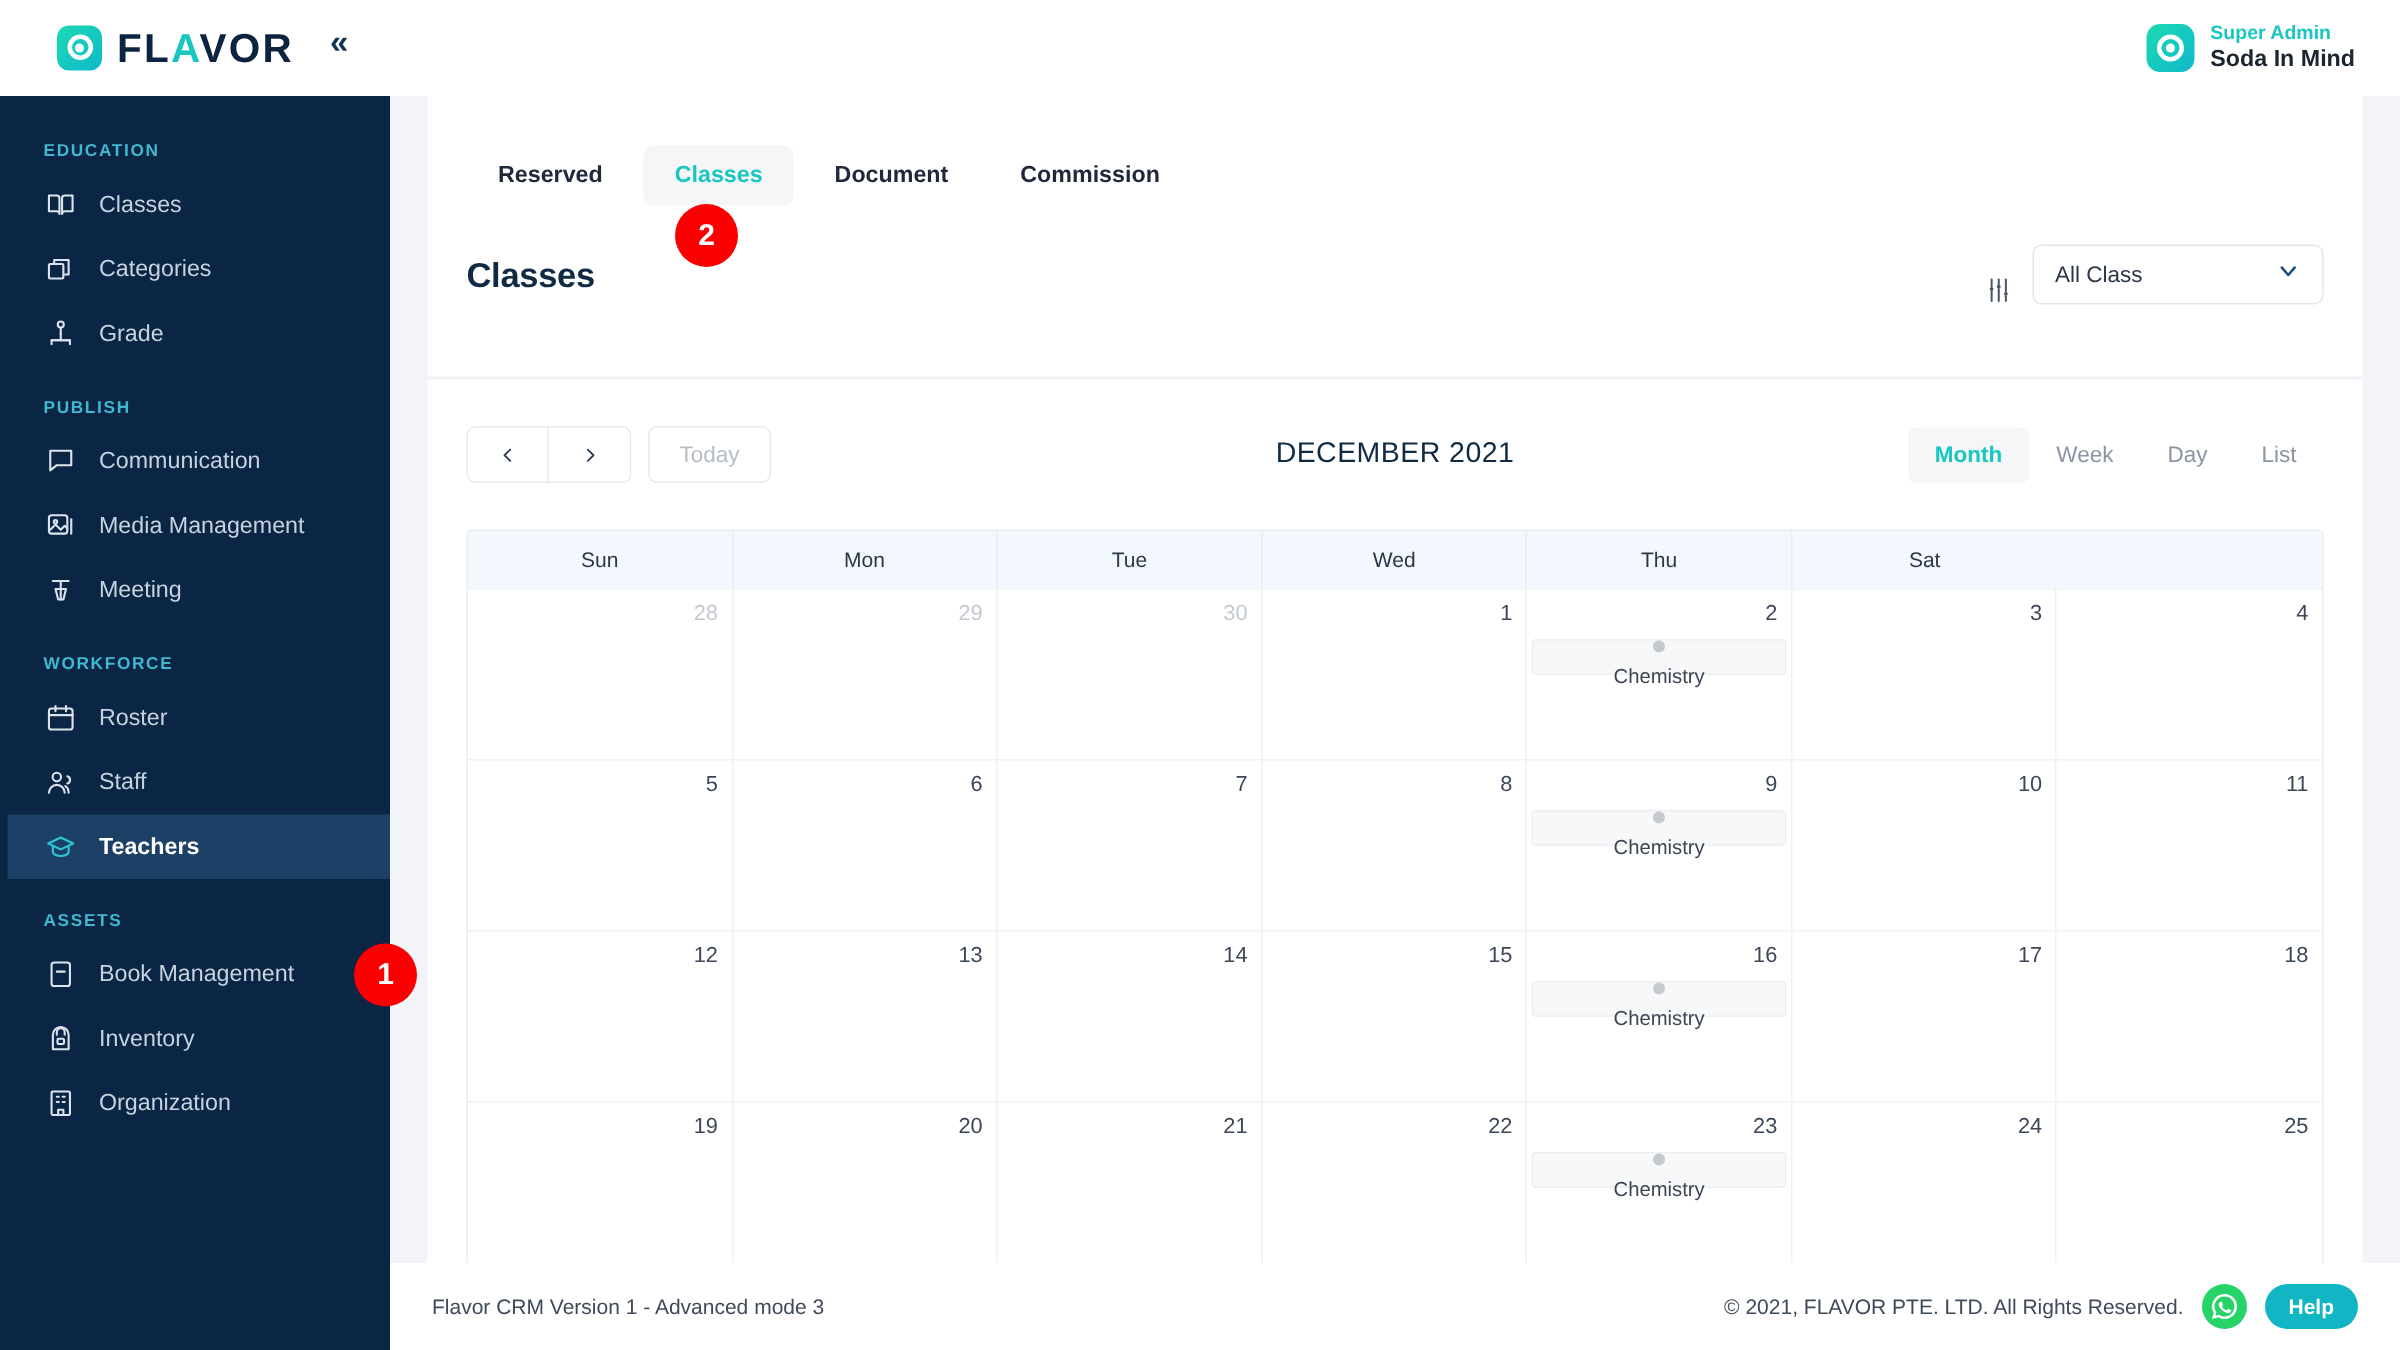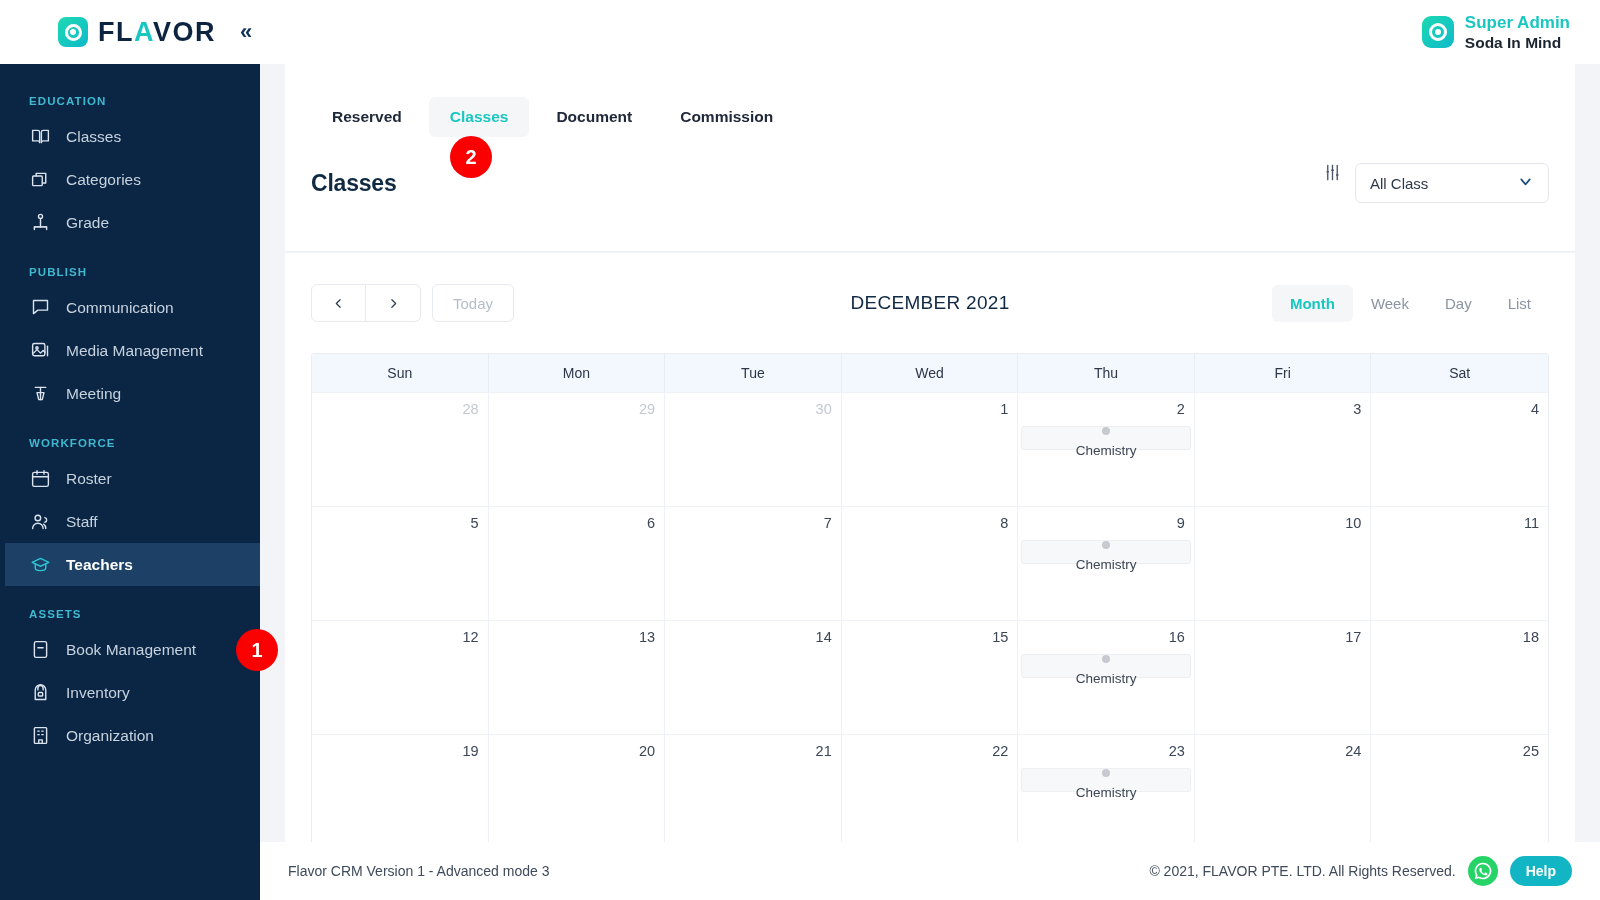--- a/index.html
+++ b/index.html
@@ -9,21 +9,21 @@
     background:#ffffff;
     overflow:hidden;
     position:relative;
   }
 
   
   .topbar{
     position:absolute; left:0; top:0; width:1600px; height:64px;
     background:#ffffff; display:flex; align-items:center; z-index:40;
   }
-  .brand{ display:flex; align-items:center; gap:10px; padding-left:58px; width:260px; }
+  .brand{ display:flex; align-items:flex-start; gap:10px; padding-left:38px; width:260px; }
   .brand-logo{
     width:30px;height:30px;border-radius:8px;
     background:linear-gradient(135deg,#1ed9b0 0%,#14c8c0 55%,#0fb9c9 100%);
     display:flex;align-items:center;justify-content:center;flex:0 0 auto;
   }
   .brand-logo .ring{
     width:17px;height:17px;border-radius:50%;border:3px solid #ffffff;
     display:flex;align-items:center;justify-content:center;
   }
   .brand-logo .dot{ width:6px;height:6px;border-radius:50%;background:#ffffff; }
@@ -38,21 +38,21 @@
   }
   .acct-logo{
     width:32px;height:32px;border-radius:9px;
     background:linear-gradient(135deg,#1ed9b0 0%,#14c8c0 55%,#0fb9c9 100%);
     display:flex;align-items:center;justify-content:center;
   }
   .acct-logo .ring{ width:18px;height:18px;border-radius:50%;border:3px solid #fff;
     display:flex;align-items:center;justify-content:center;}
   .acct-logo .dot{ width:6px;height:6px;border-radius:50%;background:#fff; }
   .acct-text{ line-height:1.25; }
-  .acct-role{ font-size:17px; color:#19c6c0; font-weight:600; }
+  .acct-role{ font-size:13px; color:#19c6c0; font-weight:600; }
   .acct-name{ font-size:15.5px; color:#1b2530; font-weight:600; }
 
   
   .sidebar{
     position:absolute; left:0; top:64px; width:260px; height:836px;
     background:#0b2644; overflow:hidden; z-index:30;
   }
   .nav-scroll{ position:absolute; left:5px; top:-34px; width:260px; }
   .nav-item{
     height:43px; display:flex; align-items:center; gap:15px;
@@ -82,21 +82,21 @@
   .tabs{ display:flex; align-items:center; gap:6px; padding:33px 0 0 26px; }
   .tab{
     font-size:15.5px; font-weight:700; color:#20293a; padding:11px 21px;
     border-radius:6px; cursor:pointer;
   }
   .tab.active{ background:#f4f6f8; color:#19c6c0; }
   .section-row{
     display:flex; align-items:center; padding:0 26px; margin-top:26px;
   }
   .section-title{ font-size:23px; font-weight:700; color:#102a43; letter-spacing:-0.2px; }
-  .filter-wrap{ margin-left:auto; display:flex; align-items:flex-start; gap:13px; }
+  .filter-wrap{ margin-left:auto; display:flex; align-items:flex-end; gap:13px; }
   .filter-icon{ color:#4a5568; display:flex;align-items:center; cursor:pointer;}
   .select-box{
     width:194px; height:40px; border:1px solid #e3e7ec; border-radius:6px;
     display:flex; align-items:center; padding:0 14px; cursor:pointer; background:#fff;
   }
   .select-val{ font-size:15px; color:#2d3748; }
   .select-chev{ margin-left:auto; color:#1b4e7a; }
 
   .cal-wrap{ position:absolute; left:25px; top:189px; width:1290px; height:840px; background:#fff; }
   .cal-toolbar{ height:100px; display:flex; align-items:center; padding:0 26px; position:relative; }
@@ -390,21 +390,20 @@
         </div>
     </div>
 
     <div class="cal-grid">
       <div class="cal-head" id="cal-head">
           <div>Sun</div>
           <div>Mon</div>
           <div>Tue</div>
           <div>Wed</div>
           <div>Thu</div>
-          <div>Fri</div>
           <div>Sat</div>
         </div>
       <div id="cal-body">
           <div class="cal-week">
             <div class="cal-cell">
               <div class="daynum muted">28</div>
             </div>
             <div class="cal-cell">
               <div class="daynum muted">29</div>
             </div>

